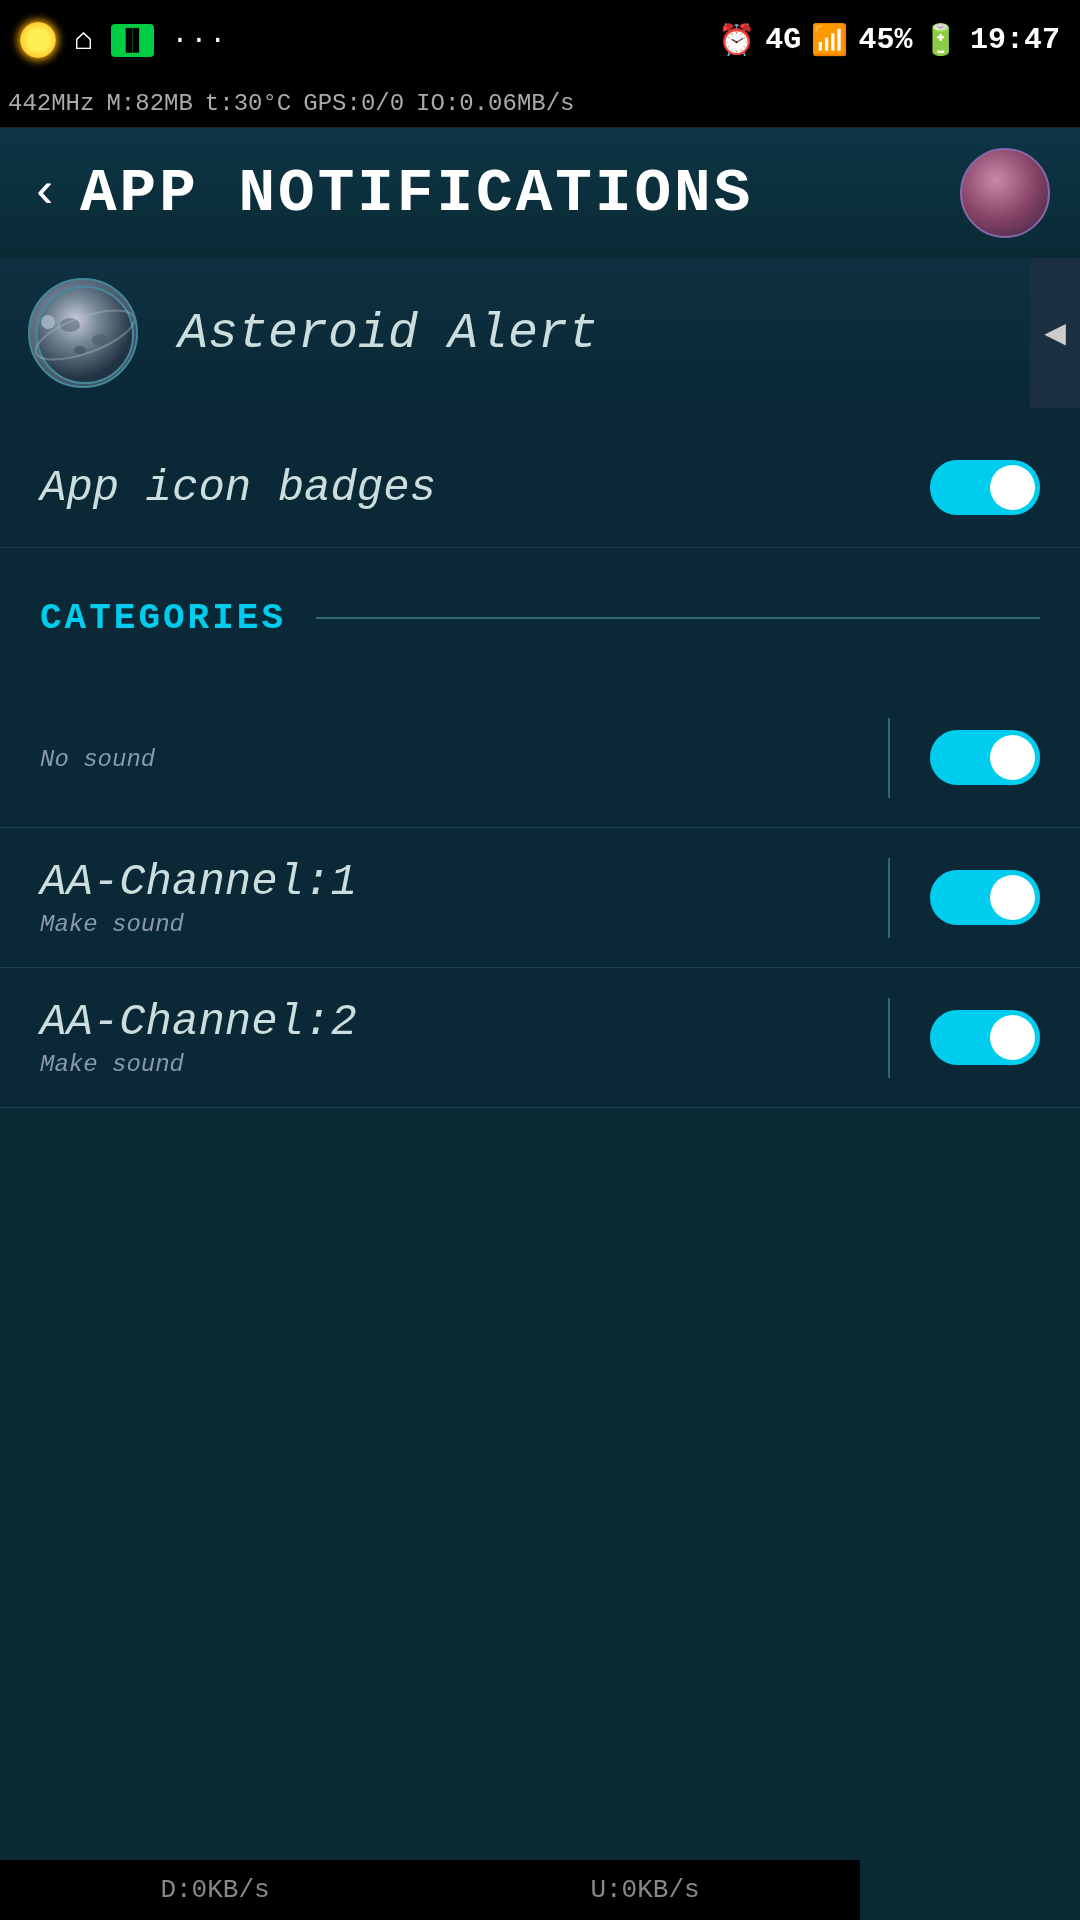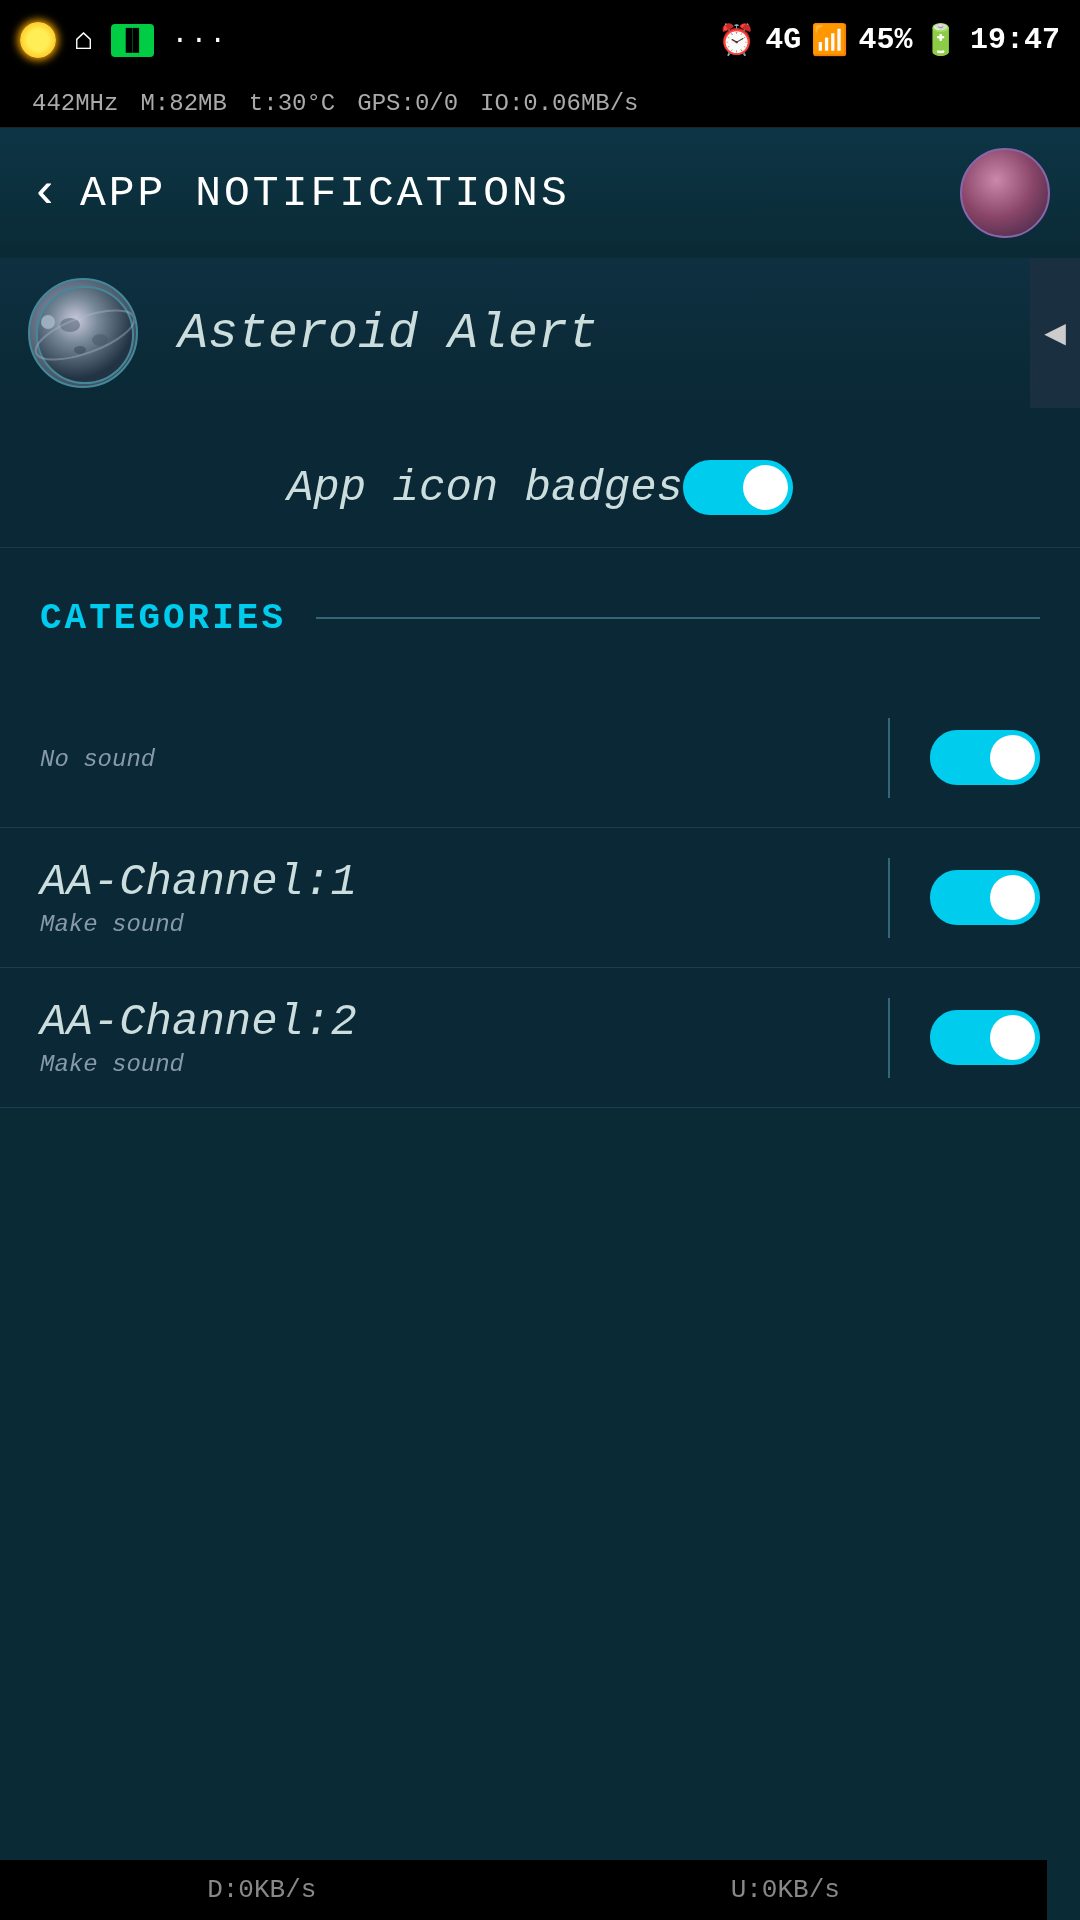--- a/index.html
+++ b/index.html
@@ -37,22 +37,22 @@
       gap: 10px;
       font-size: 30px;
       font-weight: bold;
     }
     .status-row2 {
       width: 100%;
       height: 48px;
       background-color: #000000;
       display: flex;
       align-items: center;
-      padding: 0 32px;
-      gap: 22px;
+      padding: 0 8px;
+      gap: 12px;
       font-size: 24px;
       color: #aaaaaa;
       border-bottom: 1px solid #222;
     }
 
     
     .sun-icon {
       width: 36px; height: 36px;
       border-radius: 50%;
       background: radial-gradient(circle, #ffee55 40%, #ffaa00 100%);
@@ -78,22 +78,22 @@
       position: relative;
     }
     .header-back {
       font-size: 50px;
       color: #ffffff;
       cursor: pointer;
       margin-right: 20px;
       line-height: 1;
     }
     .header-title {
-      font-size: 43px;
-      font-weight: normal;
+      font-size: 61px;
+      font-weight: bold;
       color: #ffffff;
       letter-spacing: 3px;
       text-transform: uppercase;
     }
     .header-avatar {
       position: absolute;
       right: 30px;
       top: 50%;
       transform: translateY(-50%);
       width: 90px;
@@ -184,21 +184,21 @@
       letter-spacing: 2px;
     }
 
     
     .settings-row {
       width: 100%;
       min-height: 120px;
       background-color: #0a2835;
       display: flex;
       align-items: center;
-      justify-content: center;
+      justify-content: space-between;
       padding: 0 40px;
       border-bottom: 1px solid #1a3a45;
     }
     .settings-label {
       font-size: 44px;
       color: #ccdddd;
       font-family: 'Courier New', monospace;
       font-style: italic;
     }
 
@@ -259,21 +259,21 @@
       width: 2px;
       height: 80px;
       background-color: #336677;
       margin: 0 40px;
     }
 
     
     .bottom-bar {
       position: fixed;
       bottom: 0;
-      width: 1047px;
+      width: 860px;
       height: 60px;
       background-color: #000000;
       display: flex;
       align-items: center;
       justify-content: space-around;
       font-size: 26px;
       color: #888888;
     }
 
     

